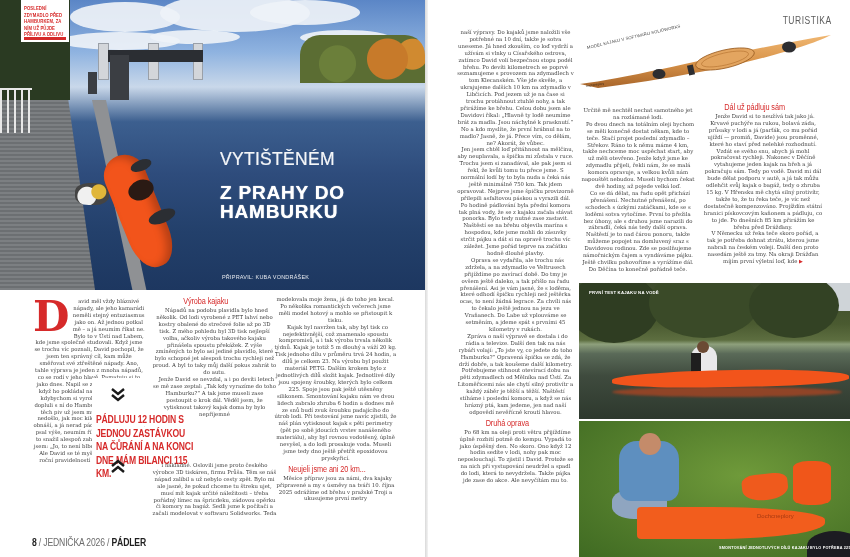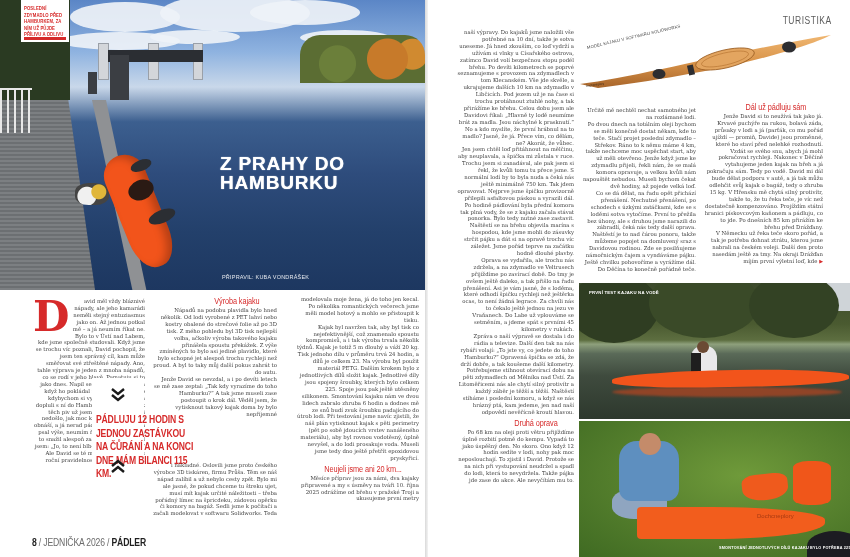--- a/index.html
+++ b/index.html
@@ -32,25 +32,25 @@
   .hero .hatch { position: absolute; width: 22px; height: 11px; background: #2b2e33; border-radius: 50%; transform: rotate(-22deg); }
   .hero .gear { position: absolute; left: 75px; top: 183px; width: 34px; height: 22px; border-radius: 40%;
     background: radial-gradient(circle at 70% 40%, #e0b63a 0 7px, transparent 8px), radial-gradient(circle at 35% 60%, #f0f0f0 0 9px, transparent 10px), #444; }
 
   .photo-caption-box { position: absolute; left: 21px; top: 0; width: 48px; height: 42px; background: #fff; padding: 5px 3px 3px 3px; }
   .photo-caption-box .cap { font-family: "Liberation Sans", sans-serif; font-size: 5px; line-height: 6.5px; color: #d62a2a; text-transform: uppercase; letter-spacing: .1px; font-weight: bold; transform: scaleX(.85); transform-origin: left; width: 52px; }
   .photo-caption-box .bar { position: absolute; left: 3px; right: 3px; bottom: 2px; height: 3px; background: #d62a2a; }
 
   .headline { position: absolute; left: 220px; top: 151px; width: 200px; color: #fff; font-family: "Liberation Sans", sans-serif; }
   .headline .thin { font-size: 17.5px; line-height: 16px; font-weight: normal; letter-spacing: .3px; -webkit-text-stroke: .2px #fff; opacity: .95; }
-  .headline .bold { font-size: 19px; line-height: 19px; font-weight: 900; letter-spacing: .8px; margin-top: 3px; text-shadow: 0 0 1px #fff; }
+  .headline .bold { font-size: 19px; line-height: 19px; font-weight: 900; letter-spacing: .8px; margin-top: 16px; text-shadow: 0 0 1px #fff; }
   .byline { position: absolute; left: 222px; top: 274px; font-family: "Liberation Sans", sans-serif; font-size: 5.5px; color: #e5e8ee; letter-spacing: .2px; text-transform: uppercase; }
 
   
-  .col { position: absolute; font-size: 5.35px; line-height: 6.9px; color: #3e3e3e; text-align: right; }
+  .col { position: absolute; font-size: 5.35px; line-height: 6.9px; color: #3e3e3e; text-align: center; }
   .col p { text-indent: 4px; }
   .col p.noindent { text-indent: 0; }
   .sub { font-family: "Liberation Sans", sans-serif; color: #d62a2a; font-size: 8.5px; line-height: 11px; margin-top: 2px; letter-spacing: -.1px; transform: scaleX(.86); transform-origin: left; }
 
   .dropcap { float: left; font-family: "DejaVu Serif", serif; font-weight: bold; color: #d62a2a; font-size: 42px; line-height: 34px; margin: 2px 3px 0 0; }
 
   .pull { position: absolute; left: 96px; top: 413px; width: 130px; font-family: "Liberation Sans", sans-serif; color: #d62a2a;
     font-weight: bold; font-size: 11px; line-height: 13.5px; letter-spacing: -.2px; transform: scaleX(.78); transform-origin: left; text-transform: uppercase; }
   .chev { position: absolute; width: 16px; height: 16px; }
 
@@ -113,20 +113,21 @@
     <div class="hatch" style="left:130px;top:160px;"></div>
     <div class="kayak-cockpit"></div>
     <div class="hatch" style="left:148px;top:210px;width:28px;height:13px;"></div>
 
     <div class="photo-caption-box">
       <div class="cap">Poslední zdymadlo před Hamburkem, za ním už půjde přílivu a odlivu</div>
       <div class="bar"></div>
     </div>
 
     <div class="headline">
+      <div class="thin">VYTIŠTĚNÉM</div>
       <div class="bold">Z PRAHY DO</div>
       <div class="bold" style="margin-top:0">HAMBURKU</div>
     </div>
     <div class="byline">Připravil: Kuba Vondrášek</div>
   </div>
 
   <div class="col" style="left:33px;top:298px;width:112px;">
     <span class="dropcap">D</span>
     <p class="noindent">
       <span>avid měl vždy bláznivé nápady, ale jeho kamarádi neměli stejný entuziasmus jako on. Až jednou potkal mě – a já neumím říkat ne. Bylo to v Ústí nad Labem, kde jsme společně studovali. Když jsme se trochu víc poznali, David pochopil, že jsem ten správný cíl, kam může směřovat své ztřeštěné nápady. Ano, tahle výprava je jeden z mnoha nápadů, co se rodí v jeho hlavě. Pamatuju si to jako dnes. Napil se ze svého půllitru, a když ho pokládal na stůl, povídá: „Co kdybychom si vyrobili nějakou loď a dopluli s ní do Hamburku.“ Nevím, kolik těch piv už jsem musel mít já, že mi nedošlo, jak moc kilometrů po vodě to obnáší, a já nerad pádluju volej. Jak jsem psal výše, neumím říkat ne, tak jsem se to snažil alespoň zahrát do autu. A řekl jsem: „Jo, to není blbej nápad. Uvidíme.“ Ale David se té myšlenky nevzdal a s roční pravidelností mi to připomínal.</span>
@@ -146,21 +147,21 @@
 
   <div class="col" style="left:152px;top:294px;width:125px;">
     <div class="sub">Výroba kajaku</div>
     <p>Nápadů na podobu plavidla bylo hned několik. Od lodi vyrobené z PET lahví nebo kostry obalené do strečové folie až po 3D tisk. Z mého pohledu byl 3D tisk nejlepší volba, ačkoliv výroba takového kajaku přinášela spoustu překážek. Z výše zmíněných to bylo asi jediné plavidlo, které bylo schopné jet alespoň trochu rychleji než proud. A byl to taky můj další pokus zahrát to do autu.</p>
     <p style="padding-left:0;">Jenže David se nevzdal, a i po devíti letech se mě zase zeptal: „Tak kdy vyrazíme do toho Hamburku?“ A tak jsme museli zase postoupit o krok dál. Věděl jsem, že vytisknout takový kajak doma by bylo nepříjemné</p>
   </div>
   <div class="col" style="left:152px;top:462px;width:125px;">
     <p class="noindent">i nákladné. Oslovili jsme proto českého výrobce 3D tiskáren, firmu Průša. Těm se náš nápad zalíbil a už nebylo cesty zpět. Bylo mi ale jasné, že pokud chceme tu štreku ujet, musí mít kajak určité náležitosti – třeba pořádný límec na špricdeku, zádovou opěrku či komory na bagáž. Sedli jsme k počítači a začali modelovat v softwaru Solidworks. Teda</p>
   </div>
 
-  <div class="col" style="left:296px;top:296px;width:123px;">
+  <div class="col" style="left:274px;top:296px;width:123px;">
     <p class="noindent">modelovala moje žena, já do toho jen kecal. Po několika romantických večerech jsme měli model hotový a mohlo se přistoupit k tisku.</p>
     <p>Kajak byl navržen tak, aby byl tisk co nejefektivnější, což znamenalo spoustu kompromisů, a i tak výroba trvala několik týdnů. Kajak je totiž 5 m dlouhý a váží 20 kg. Tisk jednoho dílu v průměru trvá 24 hodin, a dílů je celkem 23. Na výrobu byl použit materiál PETG. Dalším krokem bylo z jednotlivých dílů složit kajak. Jednotlivé díly jsou spojeny šroubky, kterých bylo celkem 225. Spoje jsou pak ještě utěsněny silikonem. Smontování kajaku nám ve dvou lidech zabralo zhruba 6 hodin a dodnes mě ze snů budí zvuk šroubku padajícího do útrob lodi. Při testování jsme navíc zjistili, že náš plán vytisknout kajak s pěti perimetry (pět po sobě jdoucích vrstev nanášeného materiálu), aby byl rovnou vodotěsný, úplně nevyšel, a do lodi prosakuje voda. Museli jsme tedy dno ještě přetřít epoxidovou pryskyřicí.</p>
     <div class="sub">Neujeli jsme ani 20 km...</div>
     <p>Měsíce příprav jsou za námi, dva kajaky připravené a my s úsměvy na tváři 10. října 2025 odrážíme od břehu v pražské Troji a ukusujeme první metry</p>
   </div>
 
   <div class="folio">
     <span class="strong">8</span>
     <span class="light">/</span>
     <span class="light">JEDNIČKA 2026</span>

